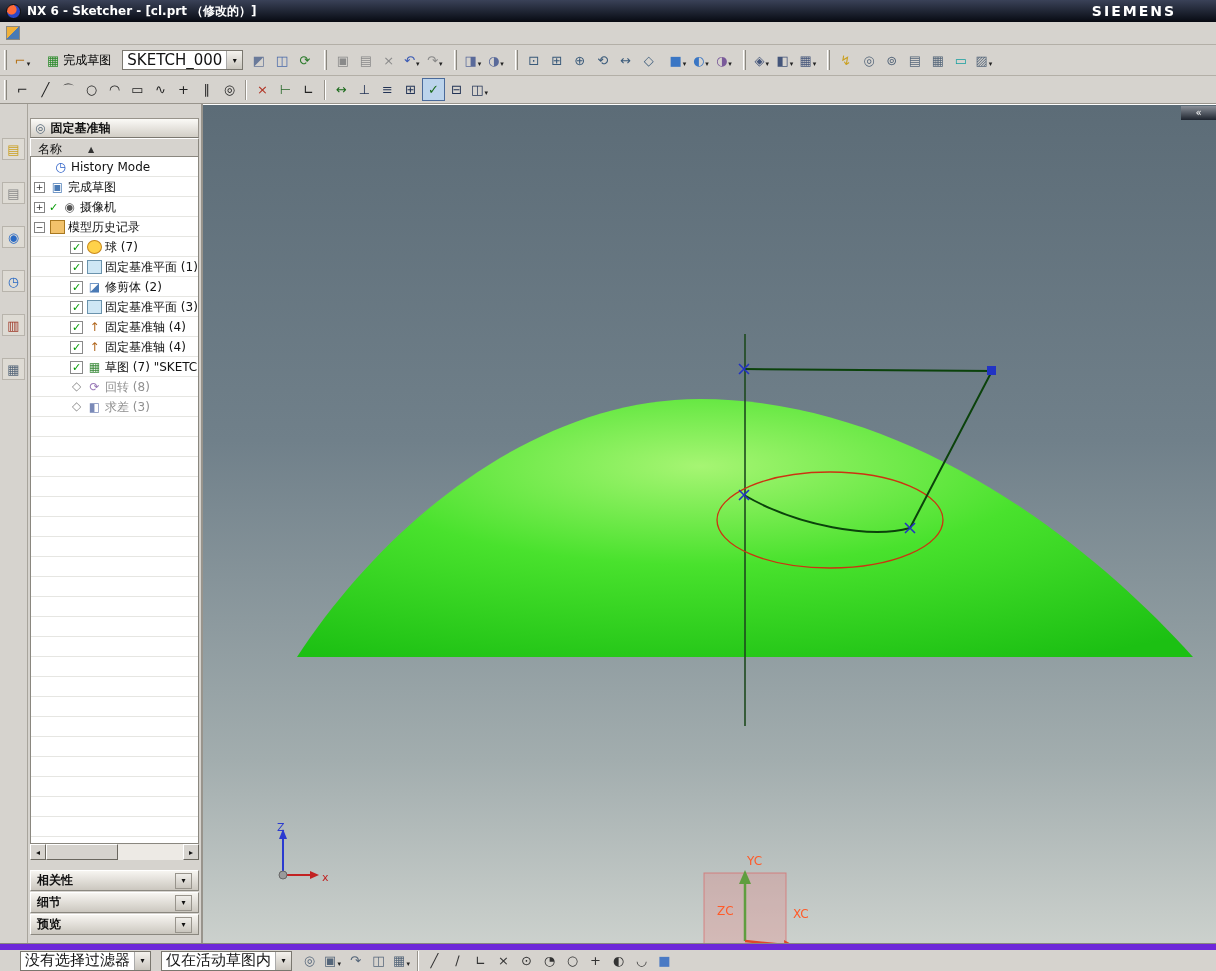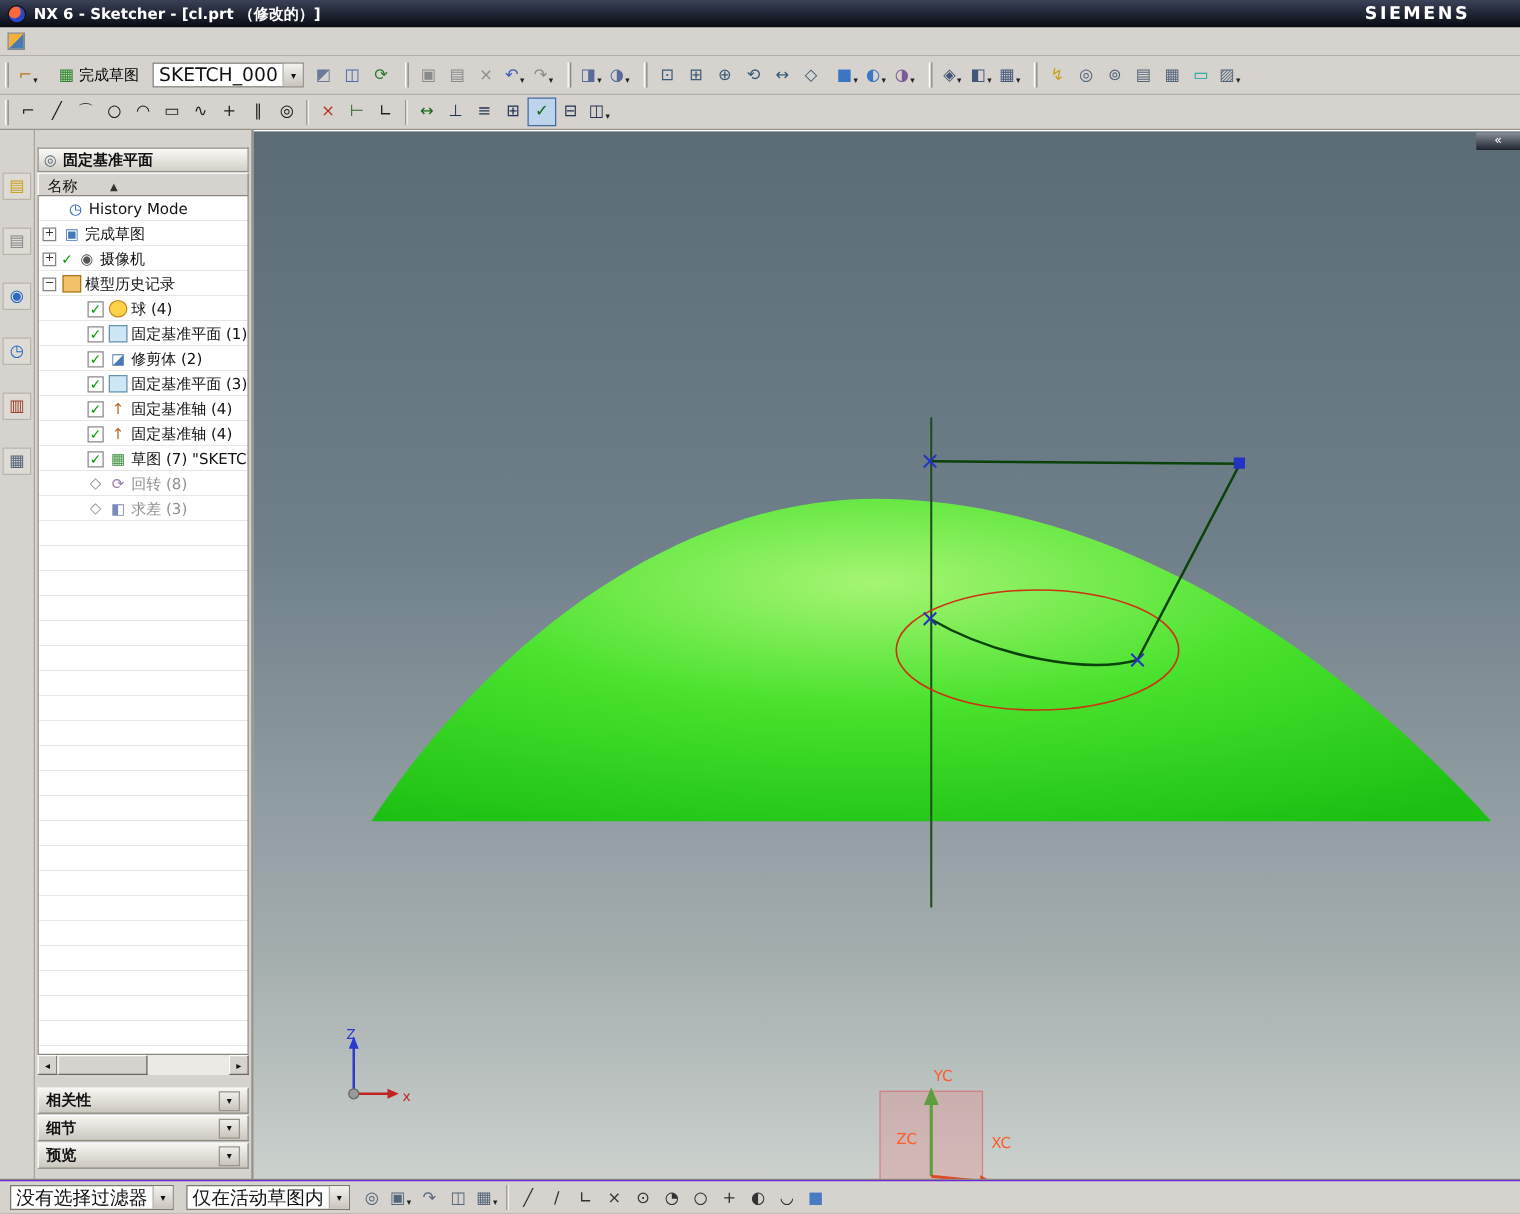--- a/index.html
+++ b/index.html
@@ -100,22 +100,22 @@
   .scene{position:absolute;left:0;top:0;}
 
   
   .watermark{position:absolute;left:1106px;top:912px;width:110px;color:#8ccfee;opacity:.92;
     z-index:9;pointer-events:none;line-height:1.1;}
   .wm1{font-size:27px;letter-spacing:4px;font-weight:bold;}
   .wm2{font-size:13px;letter-spacing:1px;}
 
   
   .statusbar{position:absolute;left:0;right:0;bottom:0;height:27px;background:#d6d3ce;
-    border-top:1px solid #6d28d9;box-shadow:0 -1px 0 #8a877f;display:flex;align-items:center;
-    padding:0 4px;gap:2px;}
+    border-top:6px solid #6d28d9;box-shadow:0 -1px 0 #8a877f;display:flex;align-items:center;
+    padding:0 16px;gap:2px;}
   .statusbar .combo .ctext{min-width:88px;}
 </style>
 </head>
 <body>
 
 <div class="window">
 
   <div class="titlebar">
     <span class="nx-logo"></span>
     <span class="title-text">NX 6 - Sketcher - [cl.prt （修改的）]</span>
@@ -368,21 +368,21 @@
         <span class="g" style="color: rgb(160, 58, 42);">▥</span>
       </span>
       <span class="tbtn">
         <span class="g" style="color: rgb(85, 102, 122);">▦</span>
       </span>
     </div>
 
   <div class="navigator">
     <div class="nav-title">
       <span class="nav-pin">◎</span>
-      <span>固定基准平面</span>
+      <span>固定基准轴</span>
     </div>
     <div class="nav-colhead">
       <span>名称</span>
       <span class="sort-arrow">▲</span>
     </div>
     <div class="nav-tree">
 
     <div class="trow" style="padding-left: 21px;">
 
           <span class="ticon" style="color: rgb(43, 95, 199);">◷</span>
@@ -404,21 +404,21 @@
         <div class="trow" style="padding-left: 3px;">
           <span class="exp">−</span>
 
           <span class="ticon" style="background: rgb(242, 194, 107); border: 1px solid rgb(168, 120, 32);"></span>
           <span class="lbl">模型历史记录</span>
         </div>
         <div class="trow" style="padding-left: 39px;">
 
           <span class="chk">✓</span>
           <span class="ticon" style="background: rgb(255, 210, 74); border: 1px solid rgb(200, 136, 26); border-radius: 50%;"></span>
-          <span class="lbl">球 (4)</span>
+          <span class="lbl">球 (7)</span>
         </div>
         <div class="trow" style="padding-left: 39px;">
 
           <span class="chk">✓</span>
           <span class="ticon" style="background: rgb(207, 231, 245); border: 1px solid rgb(106, 147, 173);"></span>
           <span class="lbl">固定基准平面 (1)</span>
         </div>
         <div class="trow" style="padding-left: 39px;">
 
           <span class="chk">✓</span>

